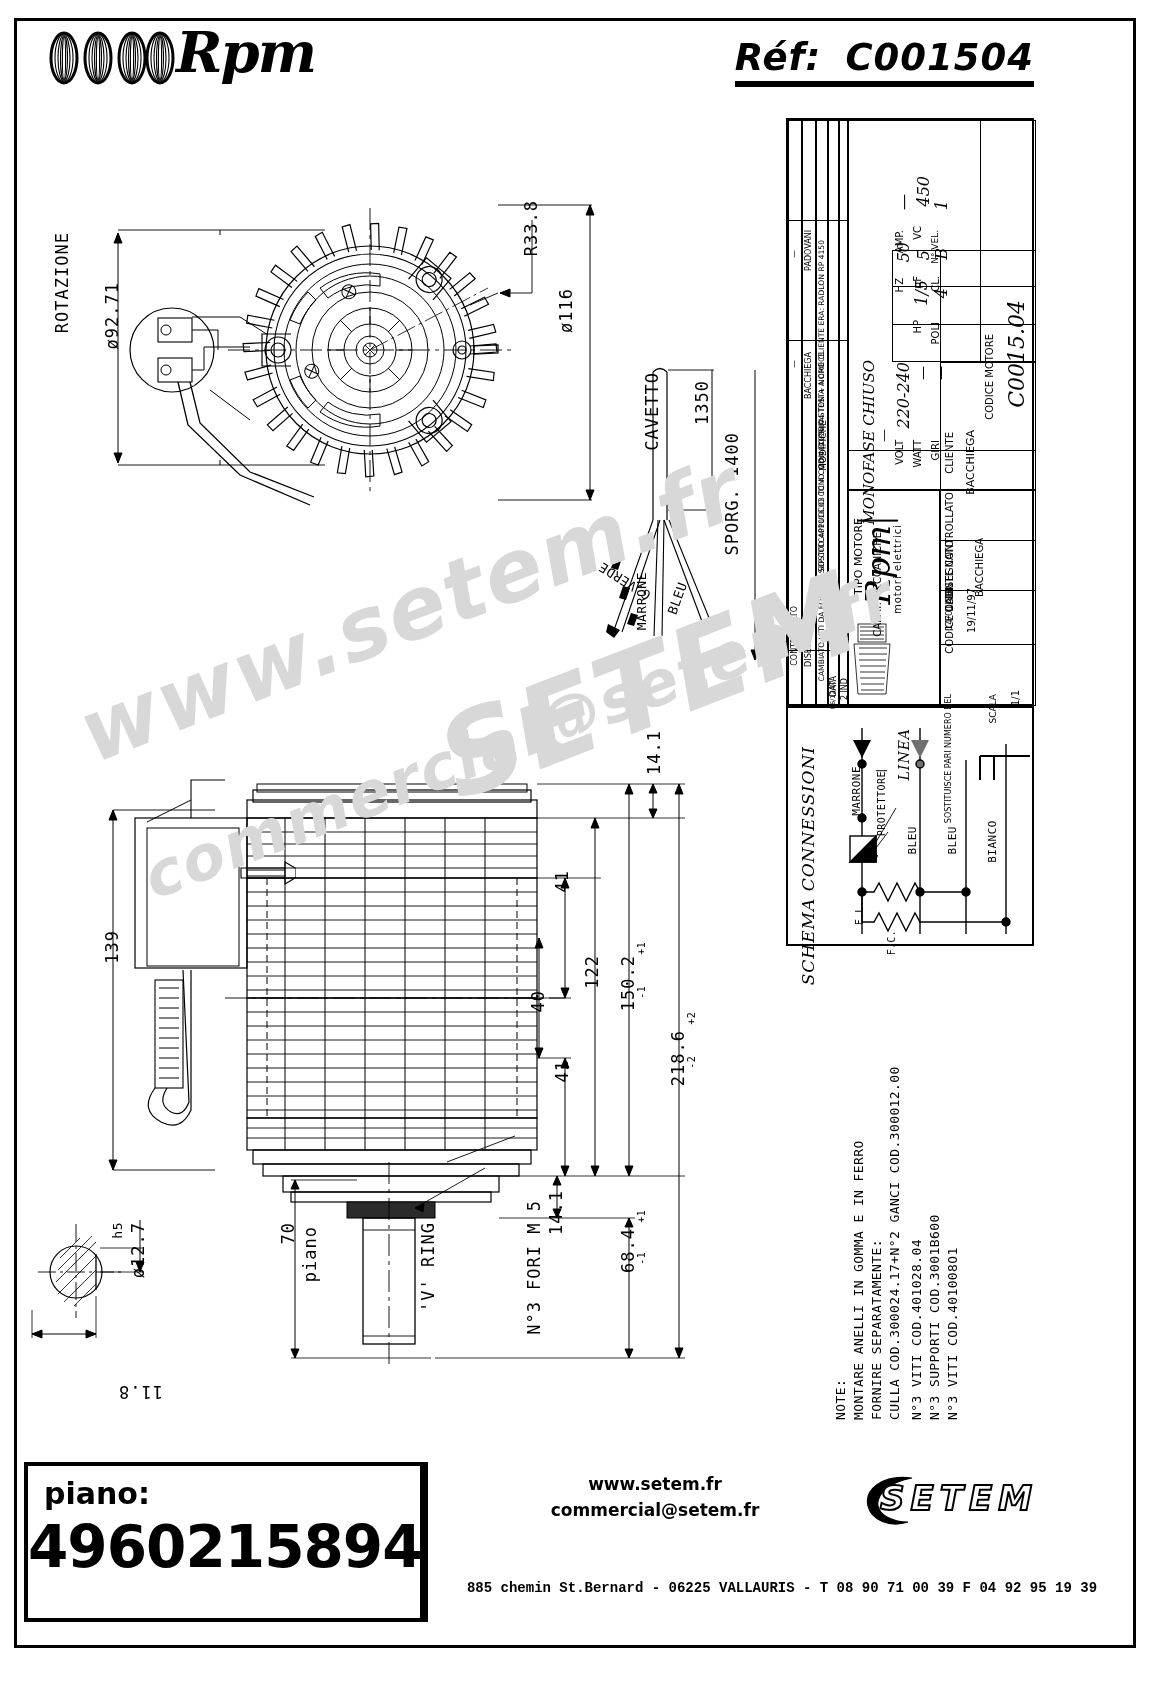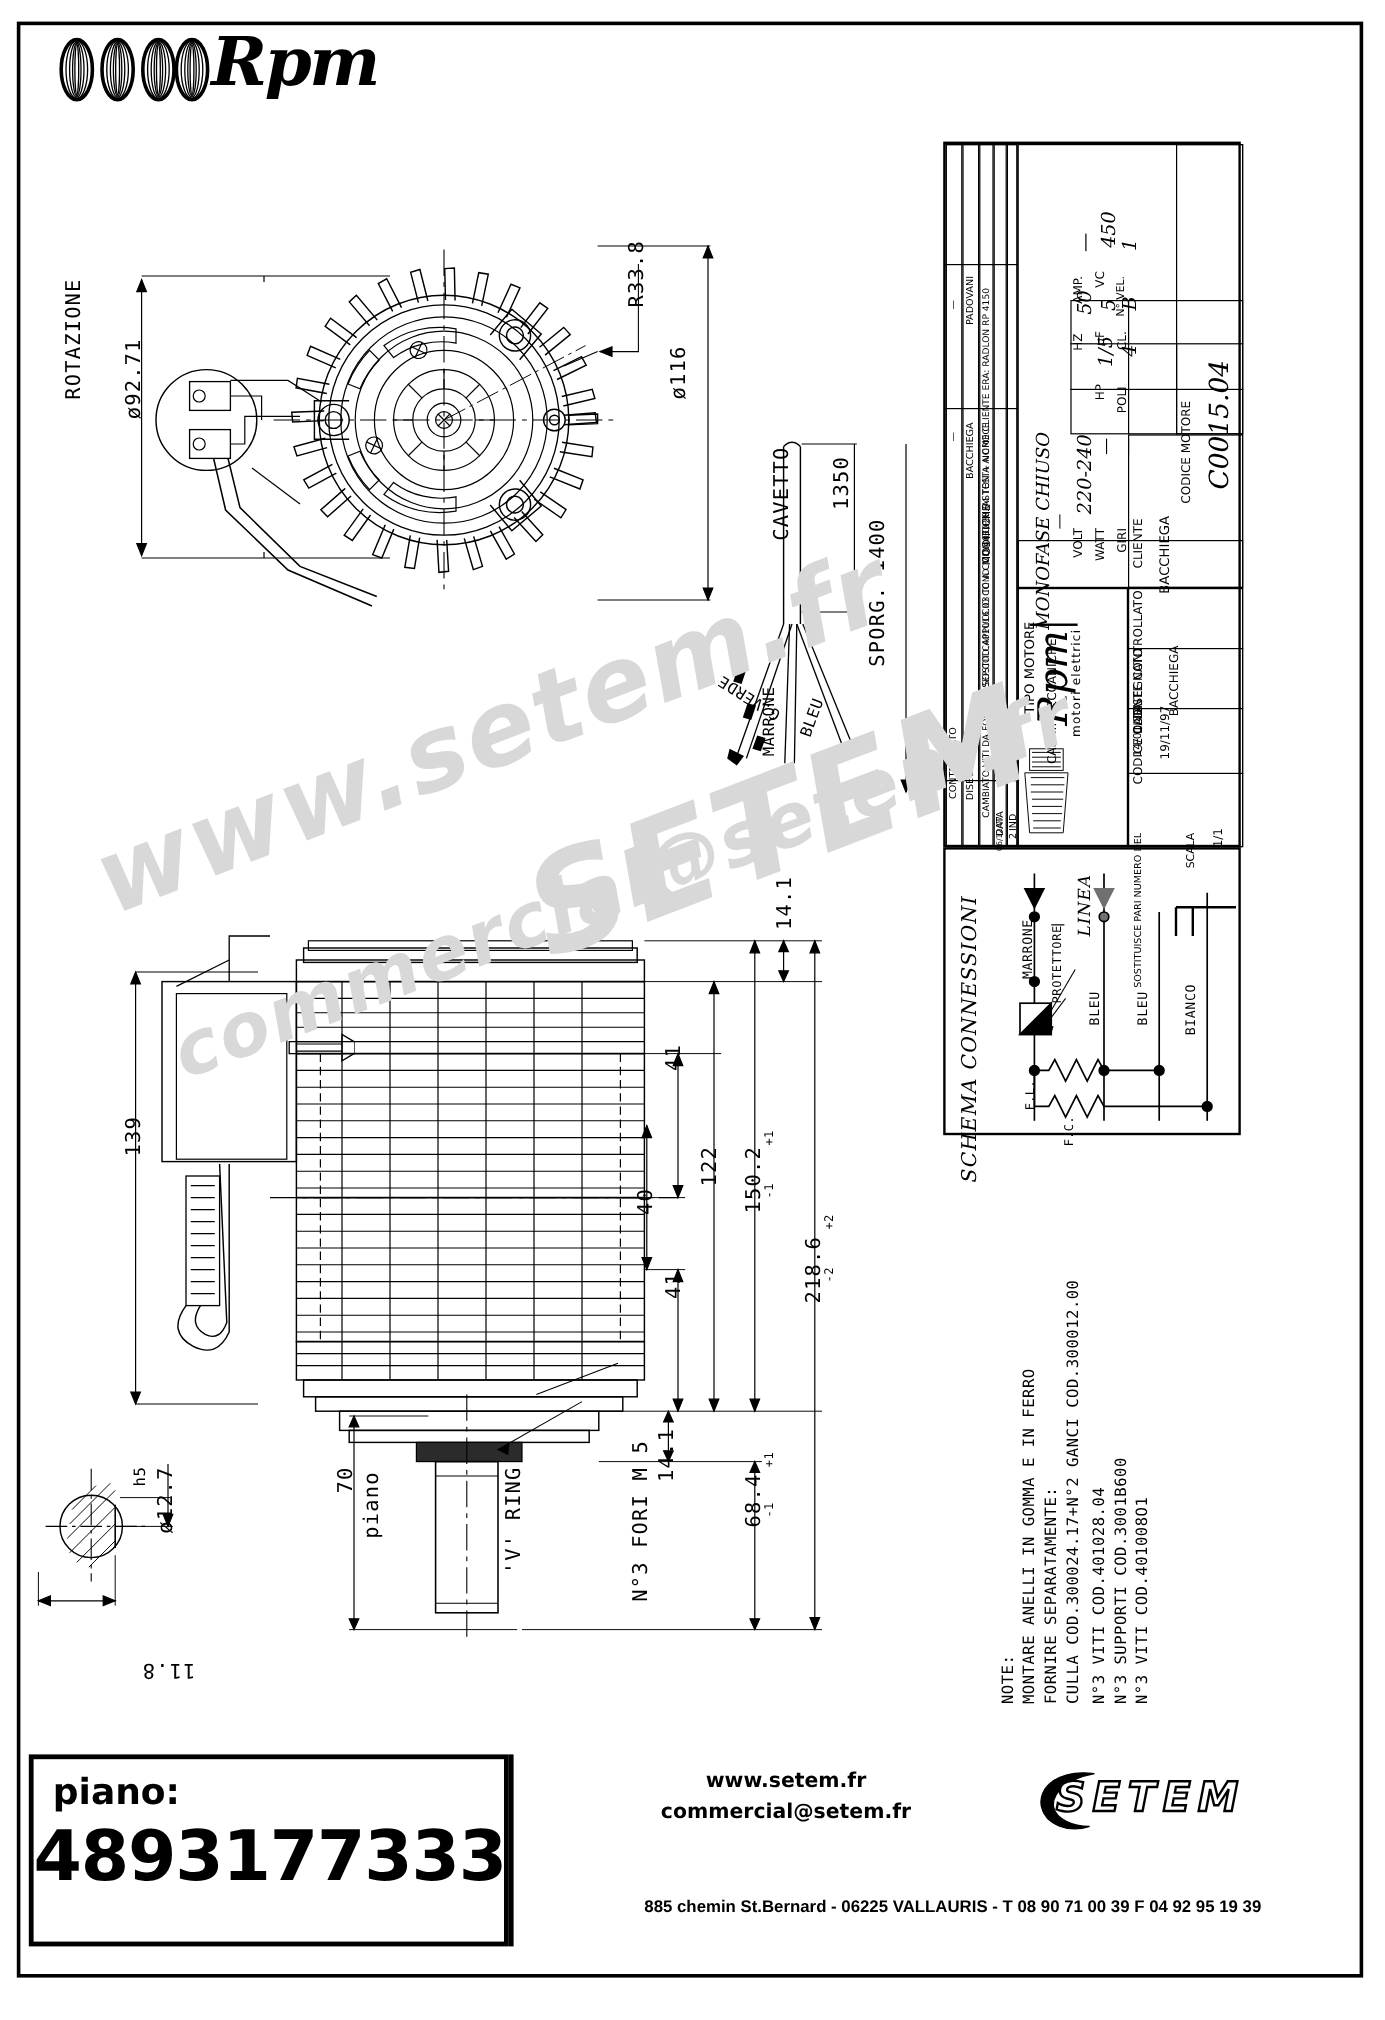--- a/index.html
+++ b/index.html
@@ -47,22 +47,22 @@
   .wm2{left:120px;top:700px;font-size:62px;transform:rotate(-21deg);letter-spacing:2px;}
   .wm3{left:430px;top:620px;font-size:112px;transform:rotate(-21deg);letter-spacing:4px;}
 
   
   .codebox{position:absolute;left:24px;top:1462px;width:400px;height:160px;border:4px solid #000;box-sizing:border-box;}
   .codebox .c1{font-family:"DejaVu Sans",sans-serif;font-weight:bold;font-size:30px;margin:10px 0 0 16px;}
   .codebox .c2{font-family:"DejaVu Sans",sans-serif;font-weight:bold;font-size:58px;text-align:center;margin-top:2px;letter-spacing:-1px;}
   .vdiv{position:absolute;left:424px;top:1462px;width:0;height:160px;border-left:4px solid #000;}
   .ftr-txt{position:absolute;left:440px;top:1472px;width:430px;text-align:center;
       font-family:"DejaVu Sans",sans-serif;font-weight:bold;font-size:17px;line-height:1.5;}
-  .ftr-addr{position:absolute;left:444px;top:1580px;width:700px;text-align:center;
-      font-family:Liberation Sans, sans-serif;font-weight:bold;font-size:14px;}
+  .ftr-addr{position:absolute;left:432px;top:1580px;width:700px;text-align:center;
+      font-family:Liberation Mono, monospace;font-weight:bold;font-size:14px;}
   .setem-logo{position:absolute;left:880px;top:1478px;font-family:"DejaVu Sans",sans-serif;
       font-weight:bold;font-style:italic;font-size:34px;letter-spacing:6px;
       -webkit-text-stroke:2px #000;color:#fff;}
 </style>
 </head>
 <body>
 
 <div class="page">
   <div class="frame"></div>
 
@@ -93,20 +93,23 @@
         <ellipse cx="14" cy="26" rx="13" ry="25" stroke-width="3"></ellipse>
         <ellipse cx="14" cy="26" rx="9" ry="24"></ellipse>
           <ellipse cx="14" cy="26" rx="6" ry="23"></ellipse>
         <ellipse cx="14" cy="26" rx="3.5" ry="22"></ellipse>
           <ellipse cx="14" cy="26" rx="1.6" ry="21"></ellipse>
       </g>
     </g>
   </svg>
   <div class="logo-rpm" style="left:176px;top:24px;">Rpm</div>
 
+  <div class="ref-wrap">
+    <span class="ref-txt"><span>Réf:</span><span class="sp"></span><span>C001504</span></span>
+  </div>
 
   <svg class="abs" style="left:100px;top:175px;" width="520" height="340">
     <g stroke="#000" fill="none" stroke-width="1">
 
       <path d="M18,55 L225,55 M18,290 L225,290" stroke-width="0.9"></path>
       <path d="M120,55 L120,60 M120,285 L120,290"></path>
 
       <path d="M18,58 L18,288" stroke-width="1"></path>
       <path d="M18,58 l-4,10 l8,0 z" fill="#000"></path>
       <path d="M18,288 l-4,-10 l8,0 z" fill="#000"></path>
@@ -664,21 +667,21 @@
     <div class="ln" style="left:98px;">N°3 SUPPORTI COD.3001B600</div>
     <div class="ln" style="left:116px;">N°3 VITI COD.401008O1</div>
   </div>
 
   <div class="wm wm1">www.setem.fr</div>
   <div class="wm wm2">commercial@setem.fr</div>
   <div class="wm wm3">SETEM</div>
 
   <div class="codebox">
     <div class="c1">piano:</div>
-    <div class="c2">4893177333</div>
+    <div class="c2">4960215894</div>
   </div>
   <div class="vdiv"></div>
   <div class="ftr-txt">
     <div>www.setem.fr</div>
     <div>commercial@setem.fr</div>
   </div>
   <div class="ftr-addr">885 chemin St.Bernard  -   06225 VALLAURIS  -  T 08 90 71 00 39   F 04 92 95 19 39</div>
   <svg class="abs" style="left:860px;top:1472px;" width="62" height="58">
     <g stroke="#000" fill="none" stroke-width="1.1">
       <path d="M52,6 C22,2 4,18 8,34 C11,48 30,56 48,50 C34,50 20,44 18,34 C16,22 30,10 52,6 Z" fill="#000"></path>

